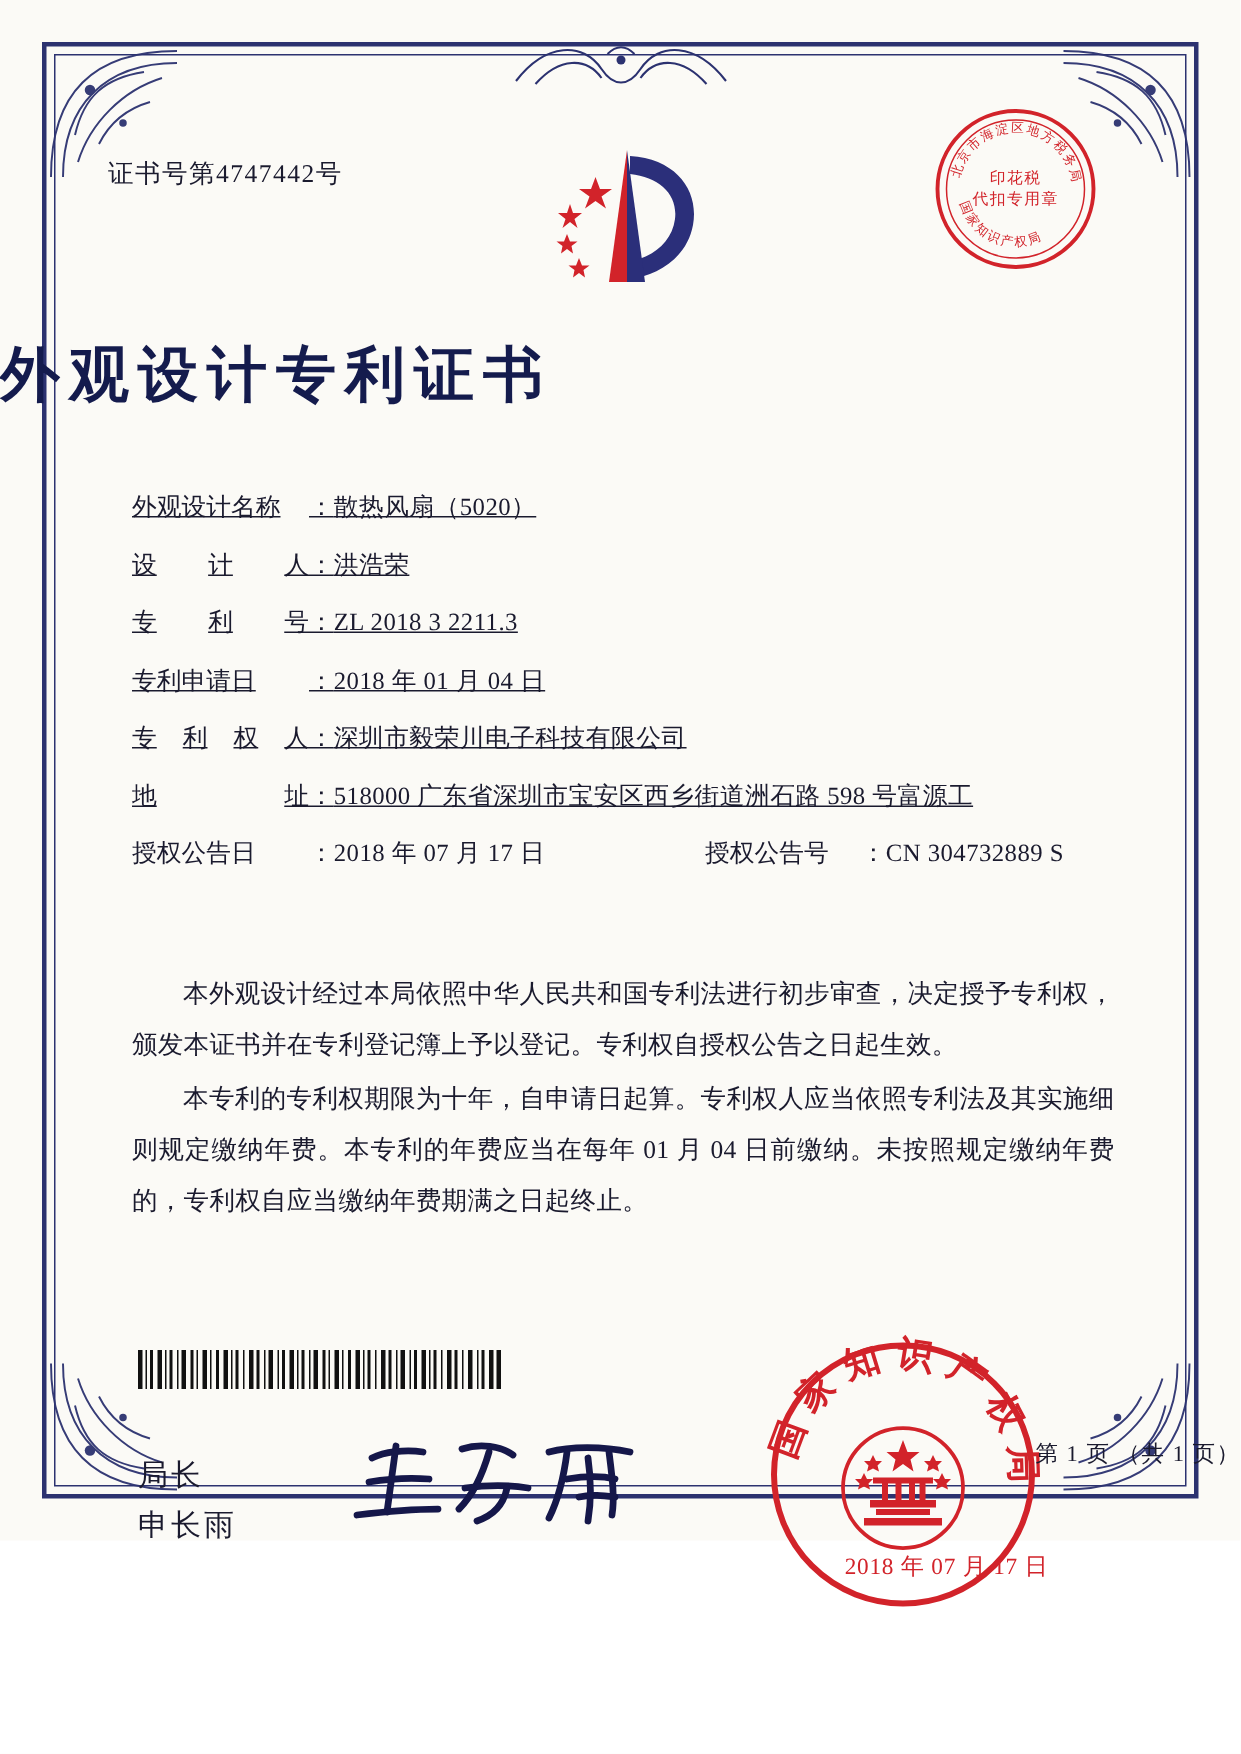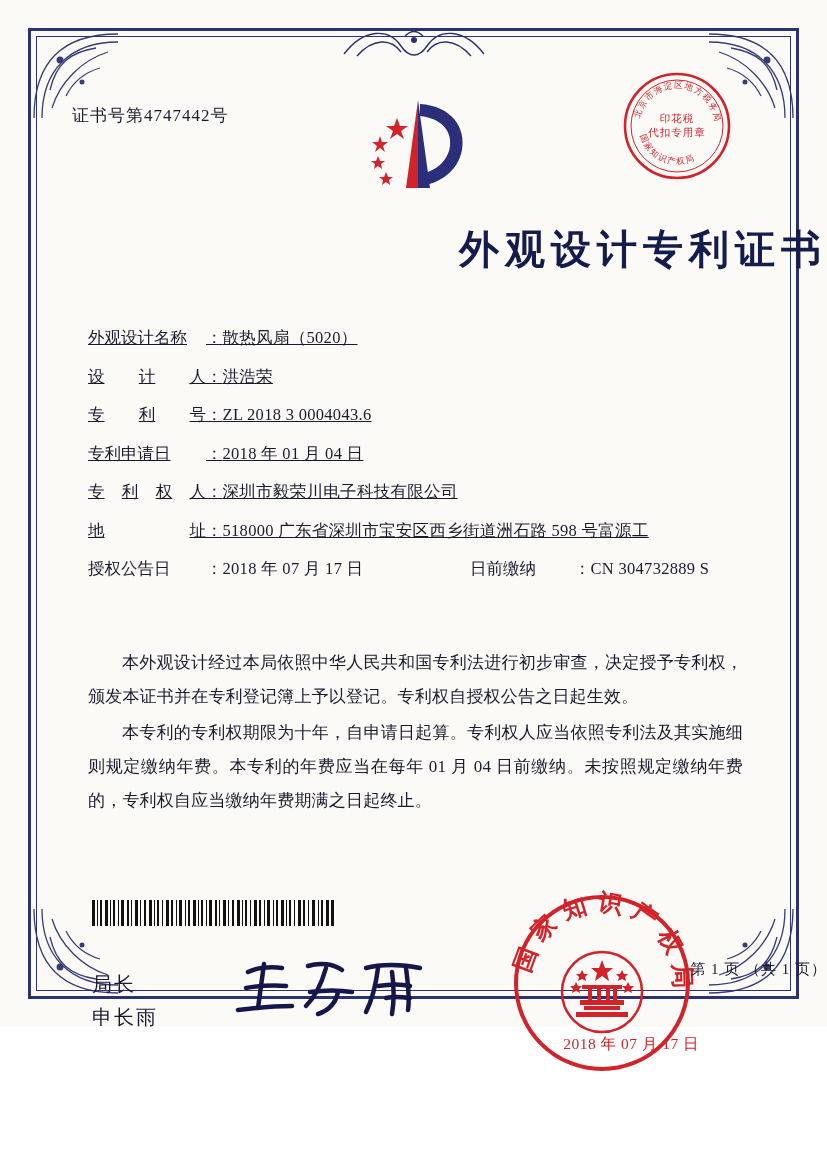--- a/index.html
+++ b/index.html
@@ -88,21 +88,21 @@
   .seal-text {
     font-family: "Liberation Serif", serif;
     fill: #d2232a;
   }
 
   .doc-title {
     position: absolute;
     left: 0;
     right: 0;
     top: 222px;
-    text-align: right;
+    text-align: left;
     font-family: "DejaVu Serif", serif;
     font-weight: bold;
     font-size: 40px;
     letter-spacing: 6px;
     color: #141b4d;
   }
 
   
   .fields {
     position: absolute;
@@ -348,21 +348,21 @@
       <div class="field-value">洪浩荣</div>
     </div>
 
     <div class="field-row">
       <div class="field-label spread">
         <span>专</span>
         <span>利</span>
         <span>号</span>
       </div>
       <div class="field-colon">：</div>
-      <div class="field-value">ZL 2018 3 0004043.6</div>
+      <div class="field-value">ZL 2018 3 2211.3</div>
     </div>
 
     <div class="field-row">
       <div class="field-label">专利申请日</div>
       <div class="field-colon">：</div>
       <div class="field-value">2018 年 01 月 04 日</div>
     </div>
 
     <div class="field-row">
       <div class="field-label spread">
@@ -386,21 +386,21 @@
       </div>
     </div>
 
     <div class="two-col">
       <div class="col-left">
         <div class="field-label">授权公告日</div>
         <div class="field-colon">：</div>
         <div class="field-value">2018 年 07 月 17 日</div>
       </div>
       <div class="col-right">
-        <div class="field-label">日前缴纳</div>
+        <div class="field-label">授权公告号</div>
         <div class="field-colon">：</div>
         <div class="field-value">CN 304732889 S</div>
       </div>
     </div>
 
   </div>
 
   <div class="body-text">
     <p>本外观设计经过本局依照中华人民共和国专利法进行初步审查，决定授予专利权，颁发本证书并在专利登记簿上予以登记。专利权自授权公告之日起生效。</p>
     <p>本专利的专利权期限为十年，自申请日起算。专利权人应当依照专利法及其实施细则规定缴纳年费。本专利的年费应当在每年 01 月 04 日前缴纳。未按照规定缴纳年费的，专利权自应当缴纳年费期满之日起终止。</p>

